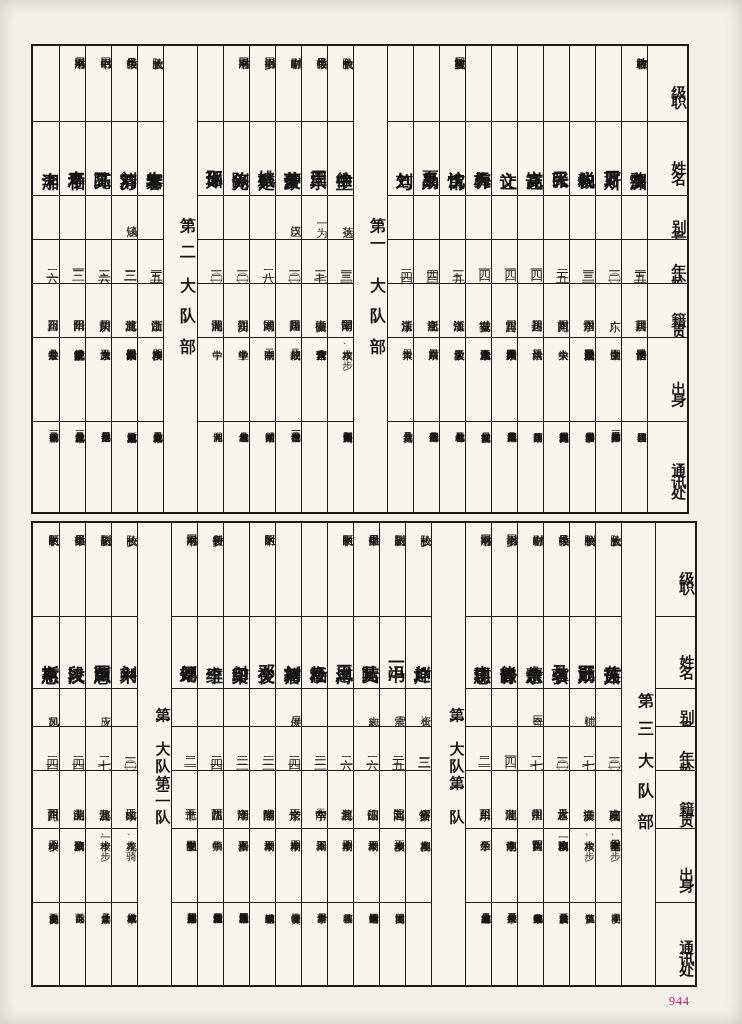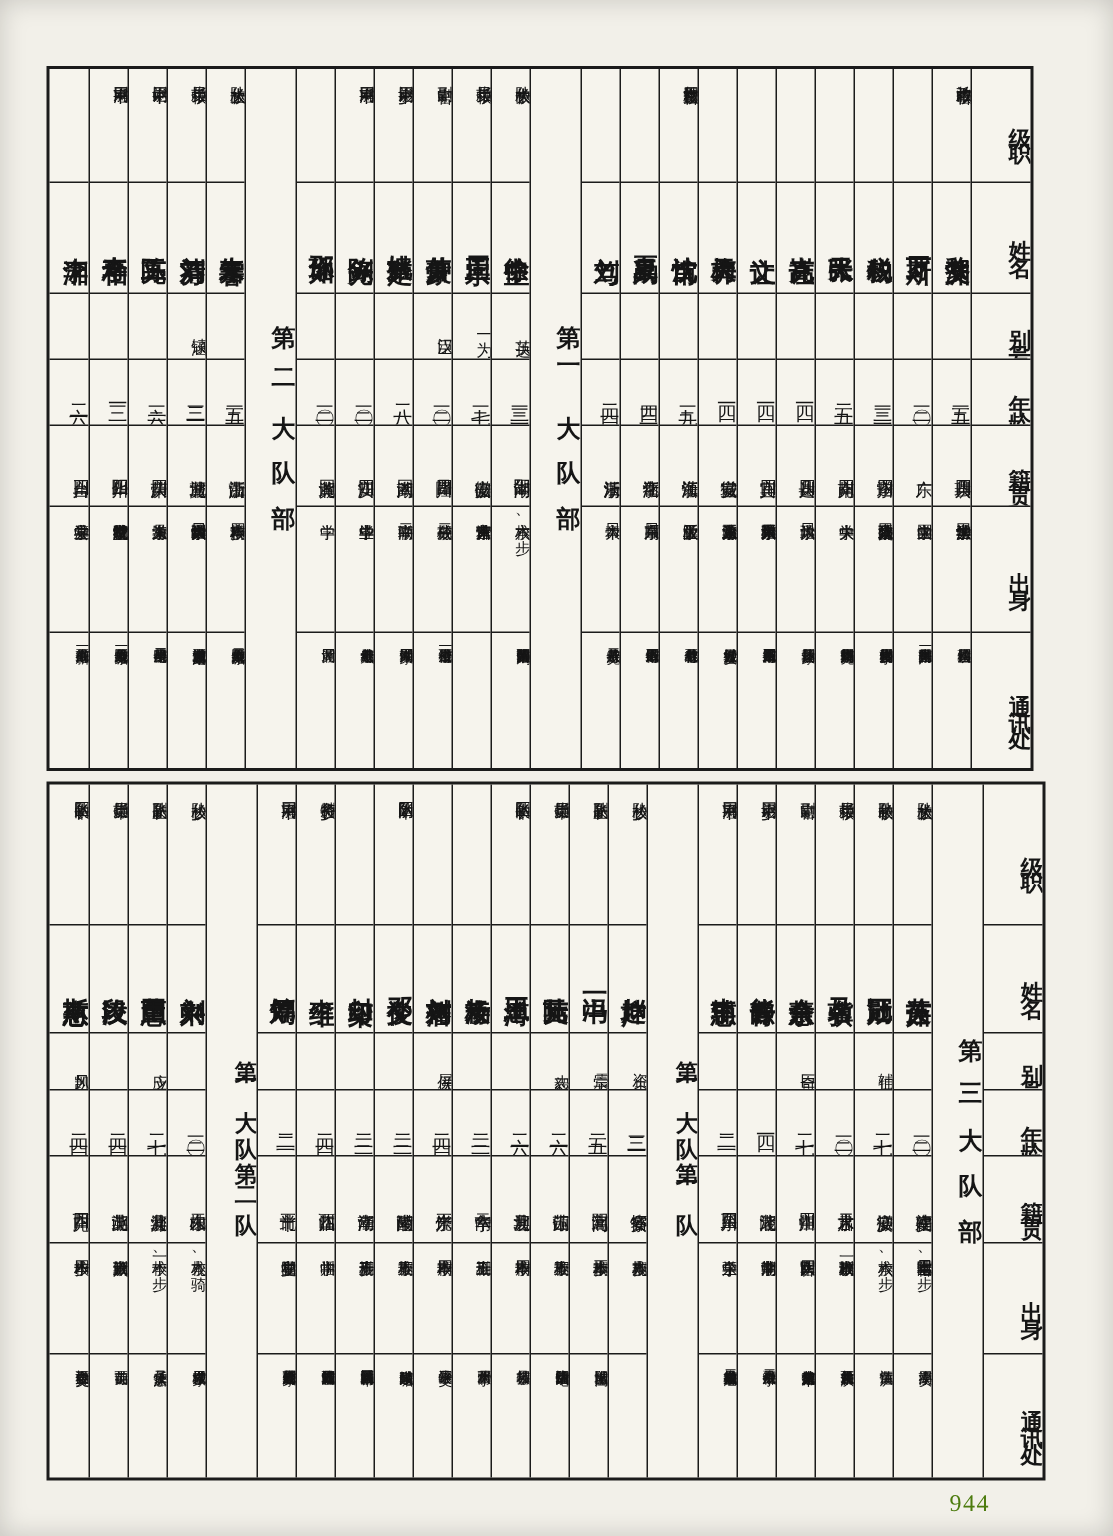--- a/index.html
+++ b/index.html
@@ -45,22 +45,22 @@
   .f-age{font-size:13px;text-align:center;letter-spacing:2px;}
   .f-native{font-size:11.5px;text-align:center;}
   .f-edu{font-size:10.5px;}
   .f-addr{font-size:9.5px;}
   .f-label{font-size:15px;font-weight:bold;text-align:center;letter-spacing:11px;}
   .divider{justify-content:center;}
   .divider .cell{height:100%;border-bottom:none;font-weight:bold;text-align:center;}
   .sp-wide{font-size:16px;letter-spacing:30px;}
   .sp-narrow{font-size:15px;letter-spacing:17px;}
   .pagenum{
-    position:absolute;top:994px;left:633px;
-    font-size:16px;color:#4d7c0f;letter-spacing:1px;
+    position:absolute;top:994px;left:669px;
+    font-size:12px;color:#be185d;letter-spacing:1px;
     font-family:"Liberation Serif","DejaVu Serif",serif;
   }
 </style>
 </head>
 <body>
 
 <div class="page">
   <div class="tbl t-top">
       <div class="col w-labels">
         <div class="cell f-label r0">级职</div>

